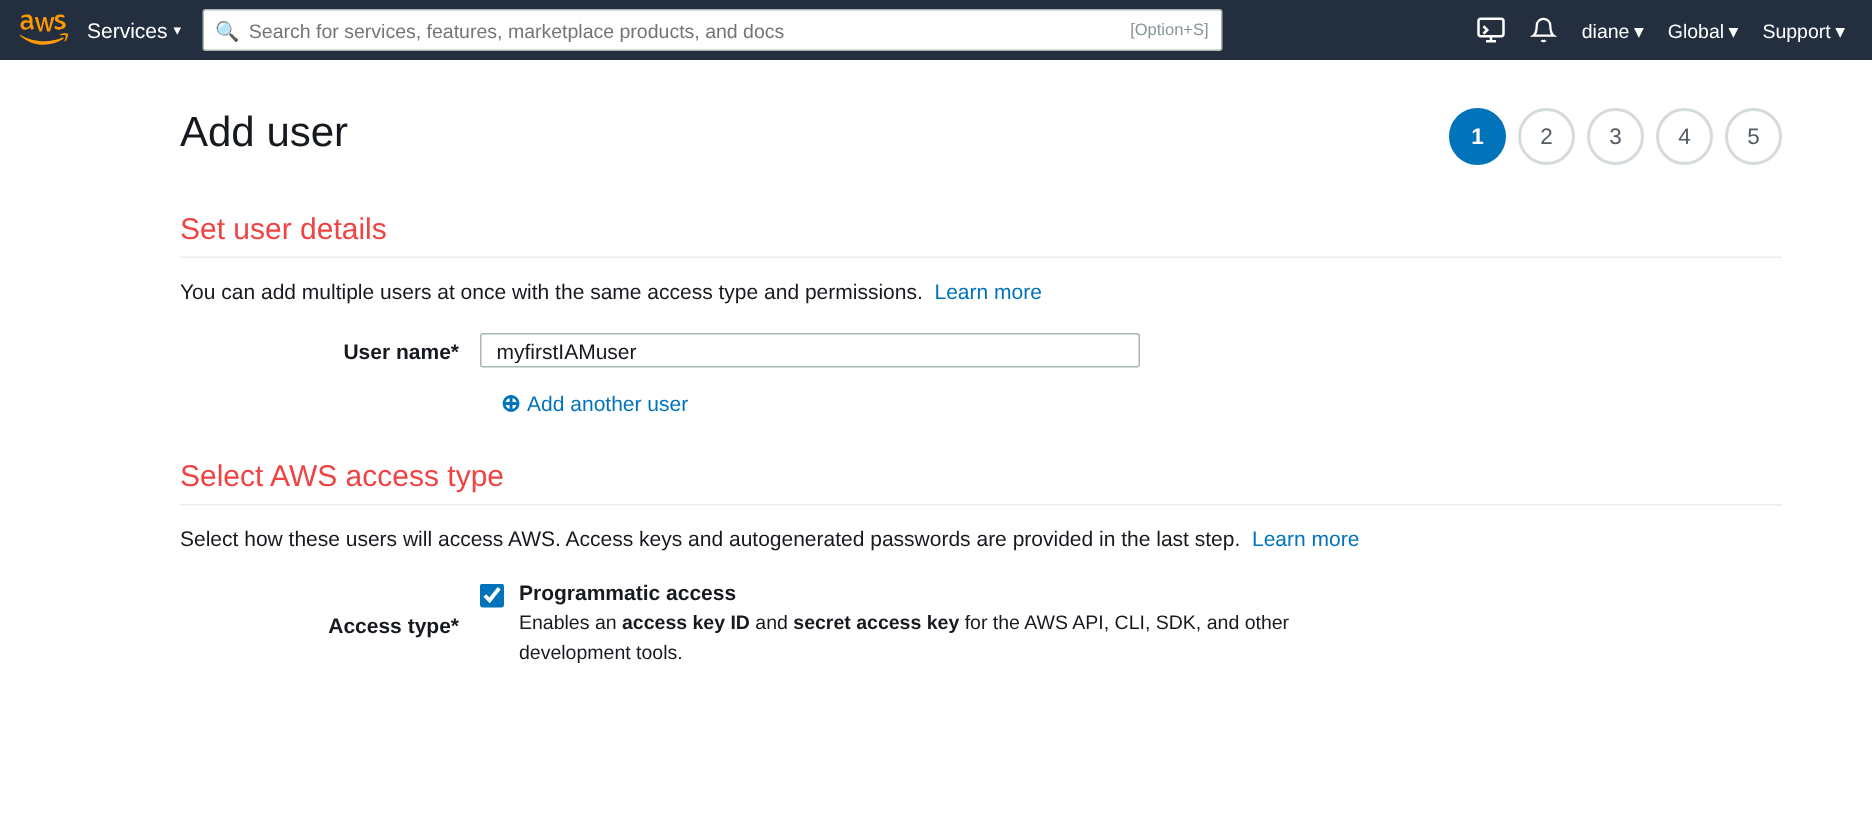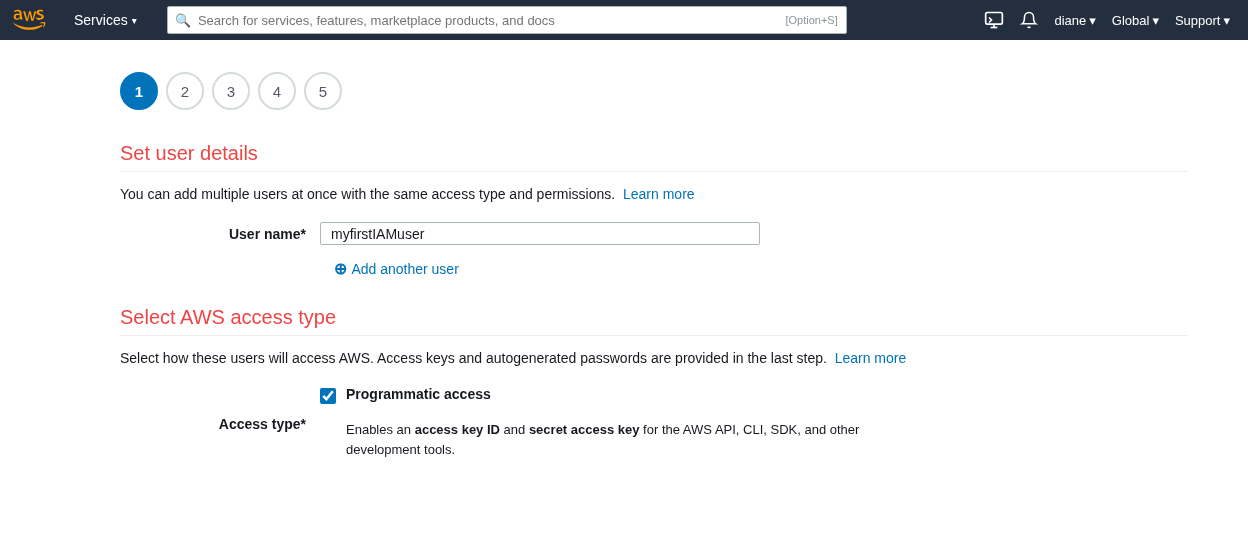--- a/index.html
+++ b/index.html
@@ -5,21 +5,21 @@
     * { box-sizing: border-box; margin: 0; padding: 0; }
     body { font-family: "Amazon Ember", Arial, sans-serif; background: #f2f3f3; min-height: 556px; }
 
     
     .navbar {
       background: #232f3e;
       height: 40px;
       display: flex;
       align-items: center;
       padding: 0 12px;
-      gap: 16px;
+      gap: 0;
     }
     .aws-logo {
       width: 36px;
       height: 24px;
       margin-right: 4px;
       flex-shrink: 0;
     }
     .nav-services {
       color: #fff;
       font-size: 14px;
@@ -232,21 +232,21 @@
     }
     .option-content {}
     .option-title {
       font-size: 14px;
       font-weight: 700;
       color: #16191f;
     }
     .option-desc {
       font-size: 13px;
       color: #16191f;
-      margin-top: 18px;
+      margin-top: 2px;
       max-width: 520px;
       line-height: 1.5;
     }
     .option-desc strong { font-weight: 700; }
   </style>
 </head>
 <body>
 
 <nav class="navbar">
 
@@ -293,20 +293,21 @@
     <div class="nav-text-btn">
       <span>Support</span>
       <span>▾</span>
     </div>
   </div>
 </nav>
 
 <div class="main">
 
   <div class="page-header">
+    <h1 class="page-title">Add user</h1>
     <div class="steps">
       <div class="step active">1</div>
       <div class="step">2</div>
       <div class="step">3</div>
       <div class="step">4</div>
       <div class="step">5</div>
     </div>
   </div>
 
   <section>

